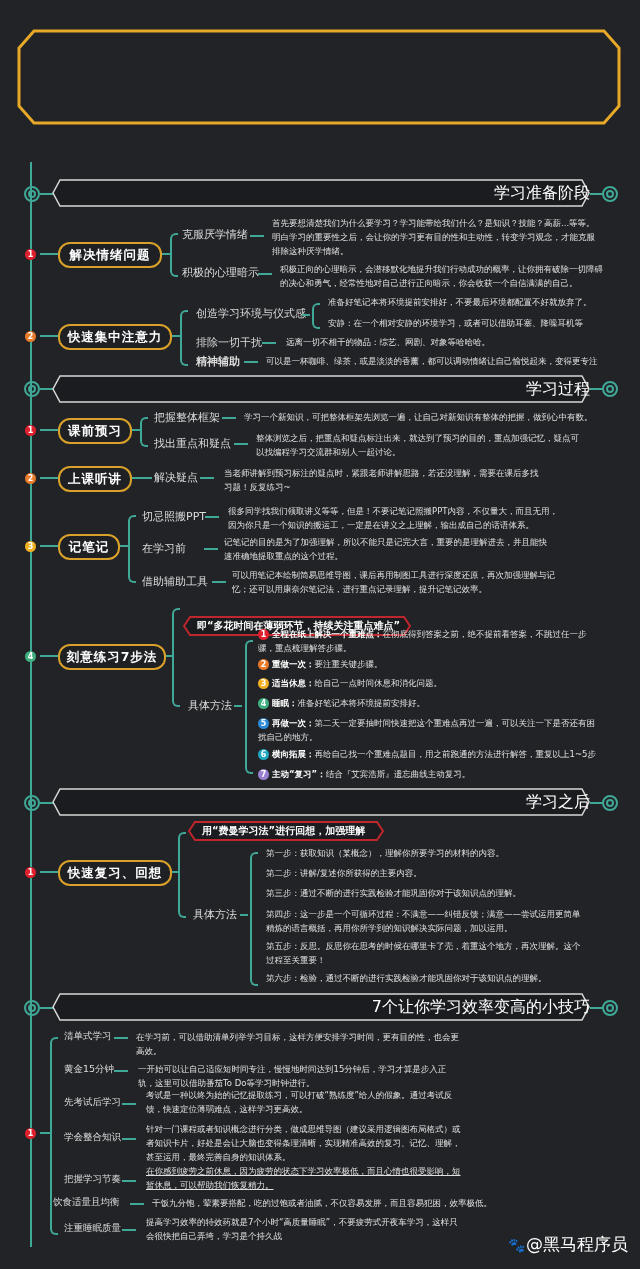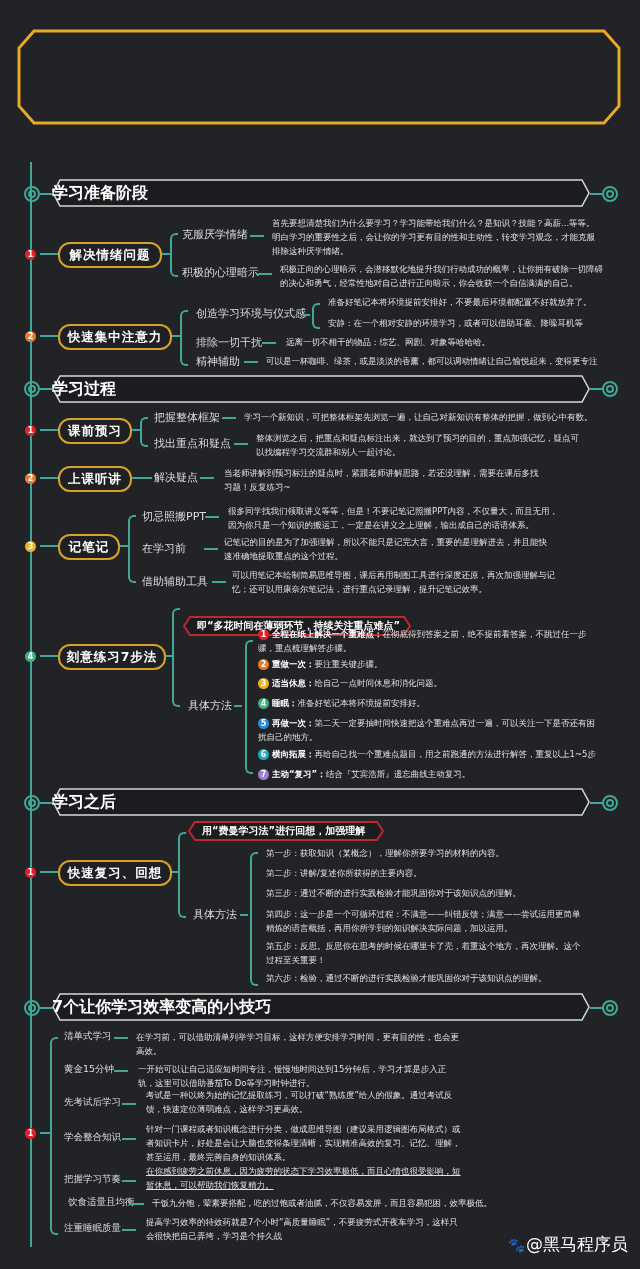--- a/index.html
+++ b/index.html
@@ -8,22 +8,22 @@
   .vline{position:absolute;width:2px;background:#3fa896;}
   .hline{position:absolute;height:2px;background:#3fa896;}
   
   .title-box{position:absolute;left:16px;top:28px;width:606px;height:98px;}
   .title-box svg{position:absolute;left:0;top:0;}
   .title-text{position:absolute;left:0;top:16px;width:606px;text-align:center;
     font-weight:bold;font-size:21px;line-height:34px;color:#fff;}
   
   .banner{position:absolute;left:52px;width:538px;height:28px;}
   .banner svg{position:absolute;left:0;top:0;}
-  .banner-text{position:absolute;left:0;top:0;width:538px;line-height:28px;text-align:left;
-    font-weight:bold;font-size:16px;color:#fff;}
+  .banner-text{position:absolute;left:0;top:0;width:538px;line-height:28px;text-align:right;
+    font-weight:normal;font-size:16px;color:#fff;}
   .ring{position:absolute;width:12px;height:12px;border:2px solid #3fa896;border-radius:50%;}
   .ring::after{content:"";position:absolute;left:2px;top:2px;width:4px;height:4px;border:2px solid #3fa896;border-radius:50%;}
   
   .badge{position:absolute;width:11px;height:11px;border-radius:50%;font-size:8px;line-height:11px;
     text-align:center;color:#fff;font-weight:bold;}
   
   .pill{position:absolute;height:22px;border:2px solid #d9a12a;border-radius:12px;background:#1f2023;
     color:#fff;font-weight:bold;font-size:12.5px;line-height:22px;text-align:center;letter-spacing:1px;}
   .lbl{position:absolute;font-size:11px;color:#ddd;white-space:nowrap;}
   .txt{position:absolute;font-size:8.5px;line-height:14px;color:#e0e0e0;}
@@ -75,21 +75,21 @@
 <div class="hline" style="left:172px;top:335px;width:8px;"></div>
 <div class="brace" style="left:180px;top:310px;height:52px;"></div>
 <div class="lbl" style="left:196px;top:306px;">创造学习环境与仪式感</div>
 <div class="hline" style="left:302px;top:314px;width:8px;"></div>
 <div class="brace" style="left:312px;top:303px;height:22px;"></div>
 <div class="txt" style="left:328px;top:295px;width:290px;white-space:nowrap;">准备好笔记本将环境提前安排好，不要最后环境都配置不好就放弃了。</div>
 <div class="txt" style="left:328px;top:316px;width:290px;white-space:nowrap;">安静：在一个相对安静的环境学习，或者可以借助耳塞、降噪耳机等</div>
 <div class="lbl" style="left:196px;top:335px;">排除一切干扰</div>
 <div class="hline" style="left:262px;top:342px;width:14px;"></div>
 <div class="txt" style="left:286px;top:335px;width:320px;white-space:nowrap;">远离一切不相干的物品：综艺、网剧、对象等哈哈哈。</div>
-<div class="lbl" style="left:196px;top:354px;">精神辅助</div>
+<div class="lbl" style="left:196px;top:354px;font-weight:bold;">精神辅助</div>
 <div class="hline" style="left:244px;top:361px;width:14px;"></div>
 <div class="txt" style="left:266px;top:354px;width:340px;white-space:nowrap;">可以是一杯咖啡、绿茶，或是淡淡的香薰，都可以调动情绪让自己愉悦起来，变得更专注</div>
 
 <div class="ring" style="left:24px;top:381px;"></div>
 <div class="hline" style="left:40px;top:388px;width:14px;"></div>
 <div class="banner" style="top:375px;">
   <svg width="538" height="28">
       <polygon points="8,1 530,1 537,14 530,27 8,27 1,14" fill="#1b1c1f" stroke="#d8d8d8" stroke-width="1.5"></polygon>
     </svg>
   <div class="banner-text">学习过程</div>
@@ -214,21 +214,21 @@
 <div class="txt" style="left:146px;top:1088px;width:310px;">考试是一种以终为始的记忆提取练习，可以打破“熟练度”给人的假象。通过考试反馈，快速定位薄弱难点，这样学习更高效。</div>
 
 <div class="lbl" style="left:64px;top:1131px;font-size:9.5px;">学会整合知识</div>
 <div class="hline" style="left:122px;top:1138px;width:14px;"></div>
 <div class="txt" style="left:146px;top:1122px;width:320px;">针对一门课程或者知识概念进行分类，做成思维导图（建议采用逻辑图布局格式）或者知识卡片，好处是会让大脑也变得条理清晰，实现精准高效的复习、记忆、理解，甚至运用，最终完善自身的知识体系。</div>
 
 <div class="lbl" style="left:64px;top:1173px;font-size:9.5px;">把握学习节奏</div>
 <div class="hline" style="left:122px;top:1180px;width:14px;"></div>
 <div class="txt" style="left:146px;top:1164px;width:320px;text-decoration:underline;">在你感到疲劳之前休息，因为疲劳的状态下学习效率极低，而且心情也很受影响，短暂休息，可以帮助我们恢复精力。</div>
 
-<div class="lbl" style="left:68px;top:1196px;font-size:9.5px;">饮食适量且均衡</div>
+<div class="lbl" style="left:53px;top:1196px;font-size:9.5px;">饮食适量且均衡</div>
 <div class="hline" style="left:130px;top:1203px;width:14px;"></div>
 <div class="txt" style="left:152px;top:1196px;width:360px;white-space:nowrap;">干饭九分饱，荤素要搭配，吃的过饱或者油腻，不仅容易发胖，而且容易犯困，效率极低。</div>
 
 <div class="lbl" style="left:64px;top:1222px;font-size:9.5px;">注重睡眠质量</div>
 <div class="hline" style="left:122px;top:1229px;width:14px;"></div>
 <div class="txt" style="left:146px;top:1215px;width:320px;">提高学习效率的特效药就是7个小时“高质量睡眠”，不要疲劳式开夜车学习，这样只会很快把自己弄垮，学习是个持久战</div>
 
 <div class="watermark">
   <span style="font-size:14px;">🐾</span><span>@黑马程序员</span>
 </div>

